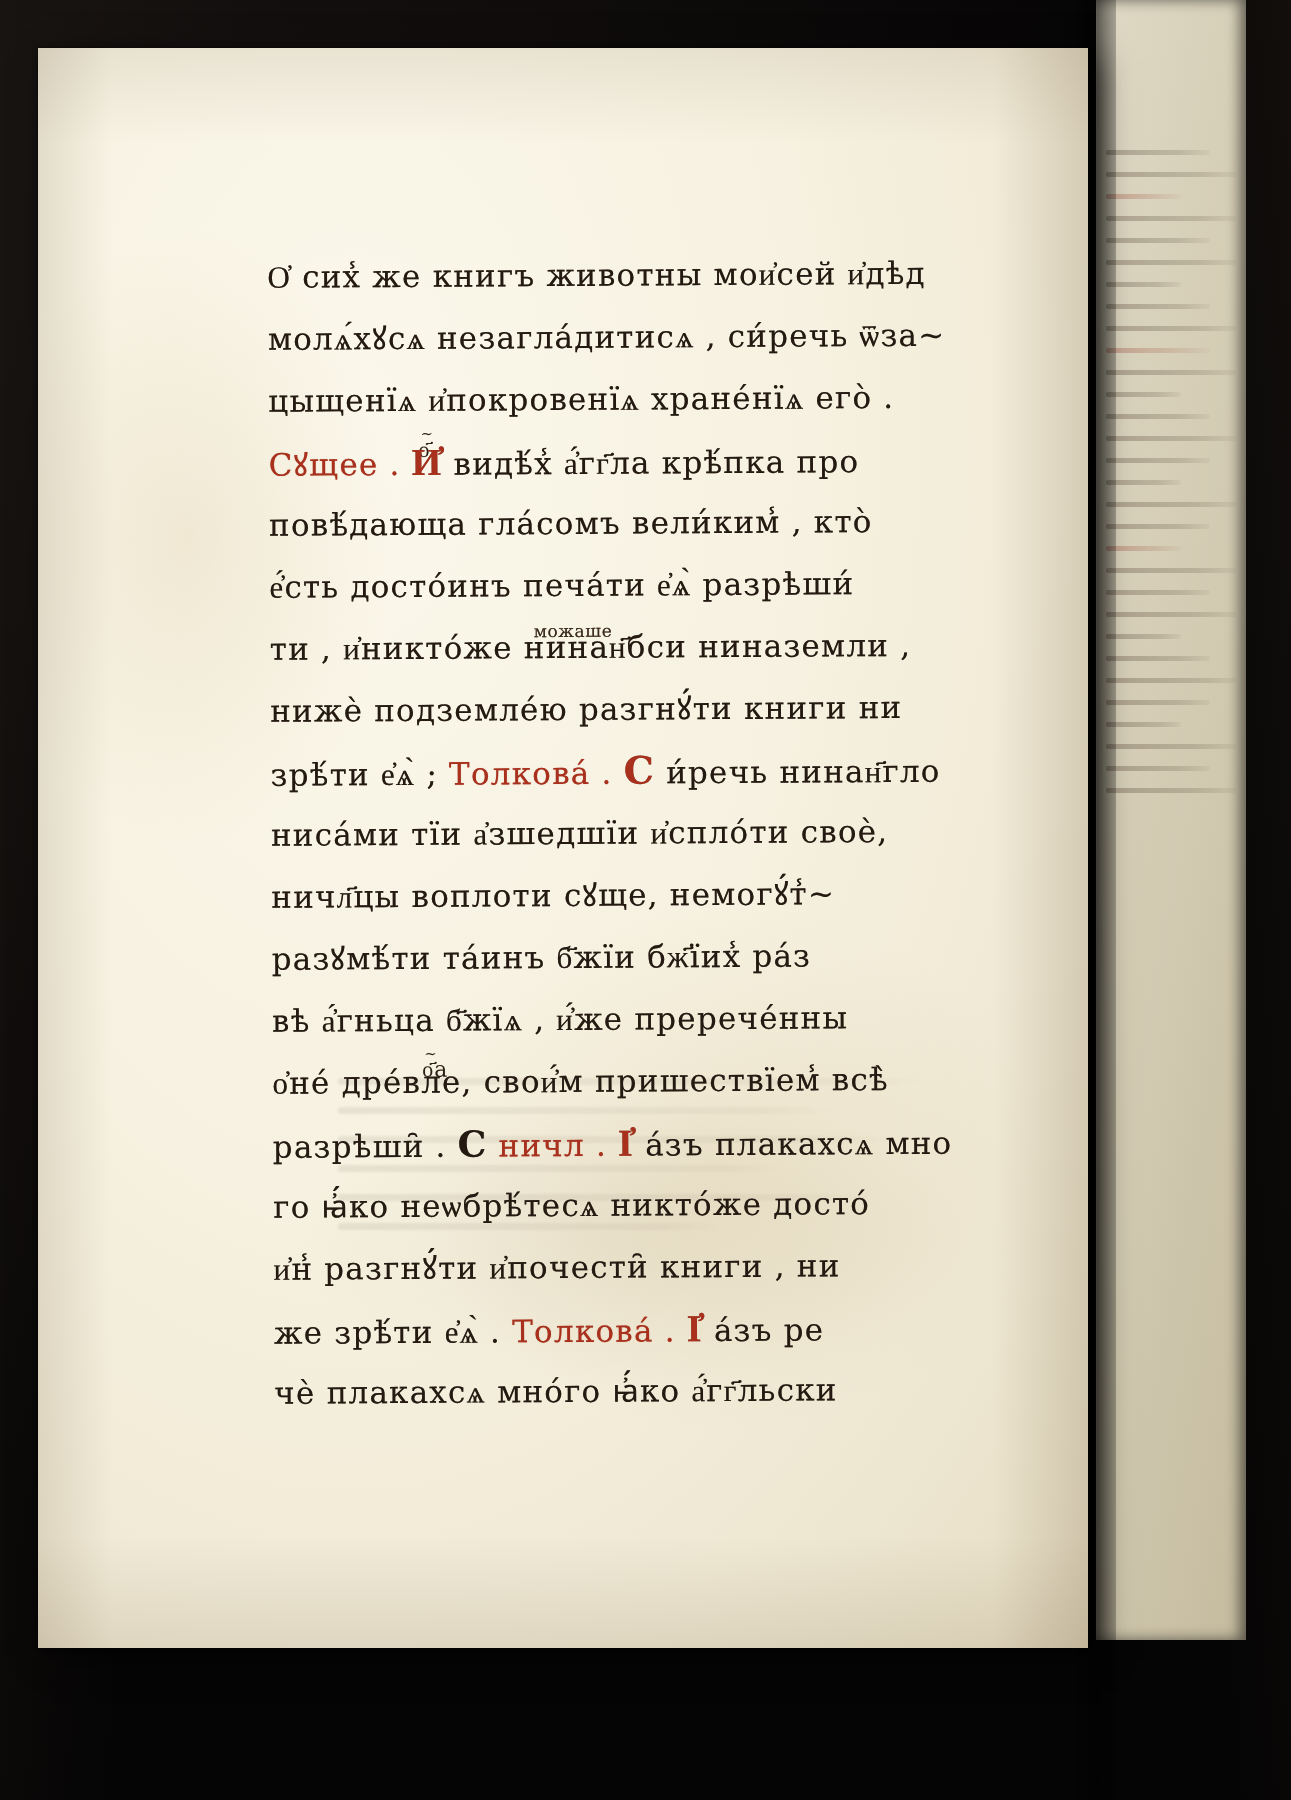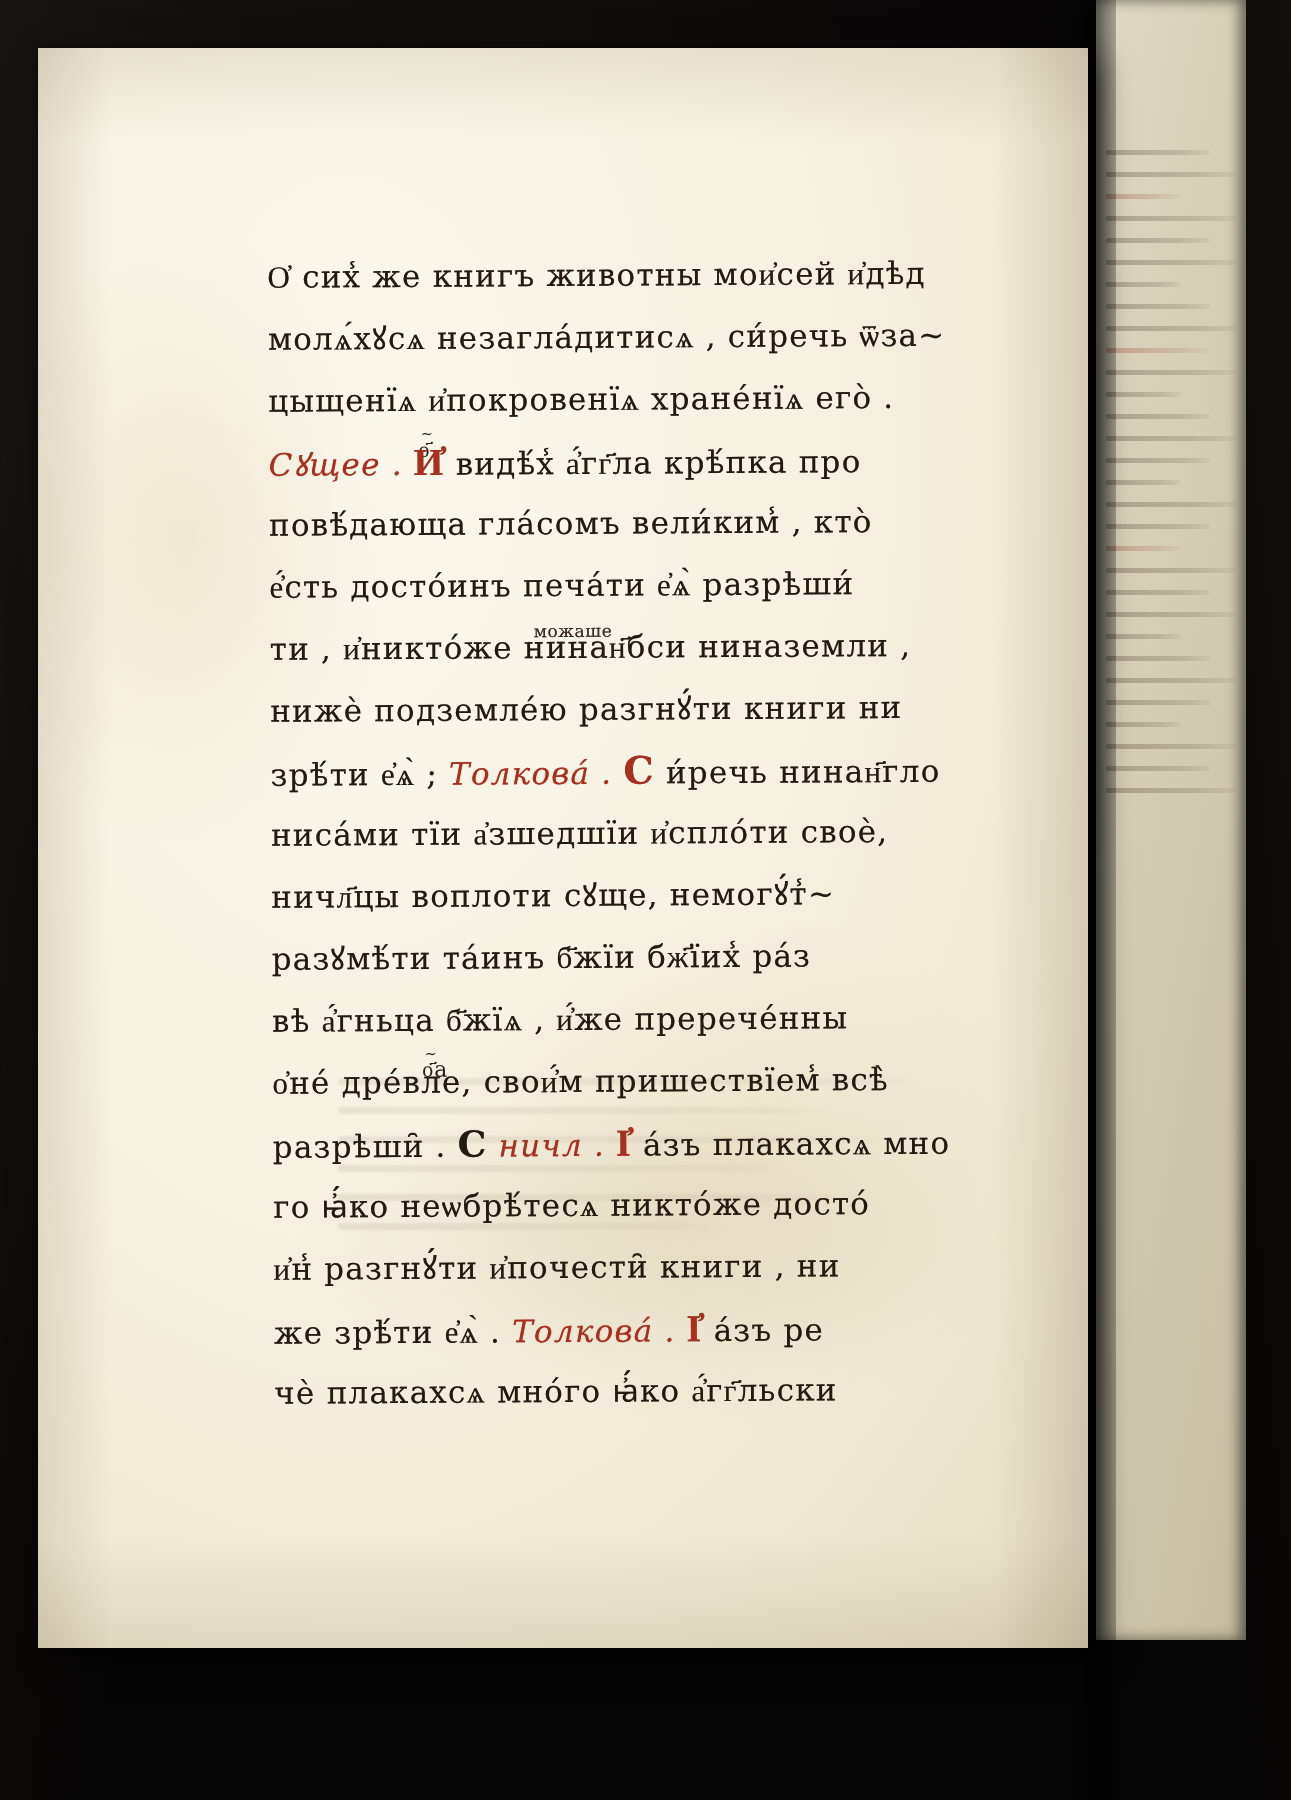--- a/index.html
+++ b/index.html
@@ -144,21 +144,20 @@
     font-family: "DejaVu Serif", serif;
     font-size: 31px;
     letter-spacing: 1.2px;
     color: #241a12;
     text-shadow: 0 0 0.6px rgba(40,25,15,0.55);
   }
   .line .seg { display: inline; }
   .red {
     color: #a8301c;
     text-shadow: 0 0 0.7px rgba(150,40,25,0.6);
-    font-style: italic;
   }
   .bigcap {
     font-size: 38px;
     color: #a8301c;
     font-weight: bold;
   }
   .blackcap {
     font-size: 36px;
     color: #241a12;
     font-weight: bold;

